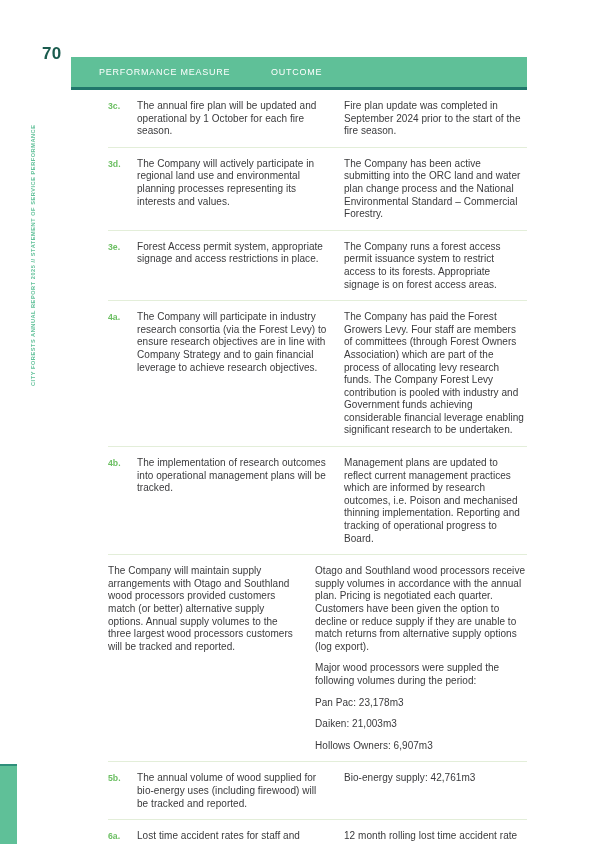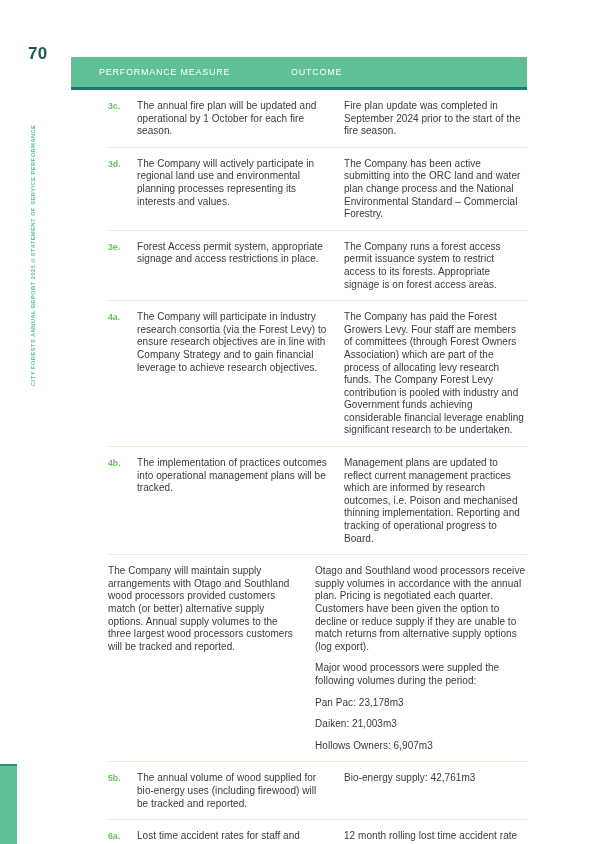--- a/index.html
+++ b/index.html
@@ -12,21 +12,21 @@
     background: #ffffff;
     font-family: "Liberation Sans", sans-serif;
     position: relative;
     overflow: hidden;
     -webkit-font-smoothing: antialiased;
   }
 
   
   .page-number {
     position: absolute;
-    left: 28px;
+    left: 42px;
     top: 44px;
     font-size: 17px;
     font-weight: bold;
     color: #1b5c4f;
     letter-spacing: 0.3px;
   }
 
   
   .vertical-head {
     position: absolute;
@@ -77,21 +77,21 @@
     align-items: center;
     border-bottom: 3px solid #20776b;
     box-sizing: border-box;
   }
   .th {
     color: #ffffff;
     font-size: 9px;
     letter-spacing: 0.75px;
     font-weight: normal;
   }
-  .th.measure { padding-left: 28px; width: 220px; box-sizing: border-box; }
+  .th.measure { padding-left: 28px; width: 200px; box-sizing: border-box; }
   .th.outcome { padding-left: 0px; }
 
   .rows {
     padding-left: 22px;
   }
 
   .row {
     display: flex;
     border-bottom: 1px solid #e3eed9;
     padding-top: 10px;
@@ -180,21 +180,21 @@
         <div class="measure-cell">
           <p>The Company will participate in industry research consortia (via the Forest Levy) to ensure research objectives are in line with Company Strategy and to gain financial leverage to achieve research objectives.</p>
         </div>
         <div class="outcome-cell">
           <p>The Company has paid the Forest Growers Levy. Four staff are members of committees (through Forest Owners Association) which are part of the process of allocating levy research funds. The Company Forest Levy contribution is pooled with industry and Government funds achieving considerable financial leverage enabling significant research to be undertaken.</p>
         </div>
       </div>
       <div class="row">
         <div class="code">4b.</div>
         <div class="measure-cell">
-          <p>The implementation of practices outcomes into operational management plans will be tracked.</p>
+          <p>The implementation of research outcomes into operational management plans will be tracked.</p>
         </div>
         <div class="outcome-cell">
           <p>Management plans are updated to reflect current management practices which are informed by research outcomes, i.e. Poison and mechanised thinning implementation. Reporting and tracking of operational progress to Board.</p>
         </div>
       </div>
       <div class="row">
         <div class="measure-cell">
           <p>The Company will maintain supply arrangements with Otago and Southland wood processors provided customers match (or better) alternative supply options. Annual supply volumes to the three largest wood processors customers will be tracked and reported.</p>
         </div>
         <div class="outcome-cell">

